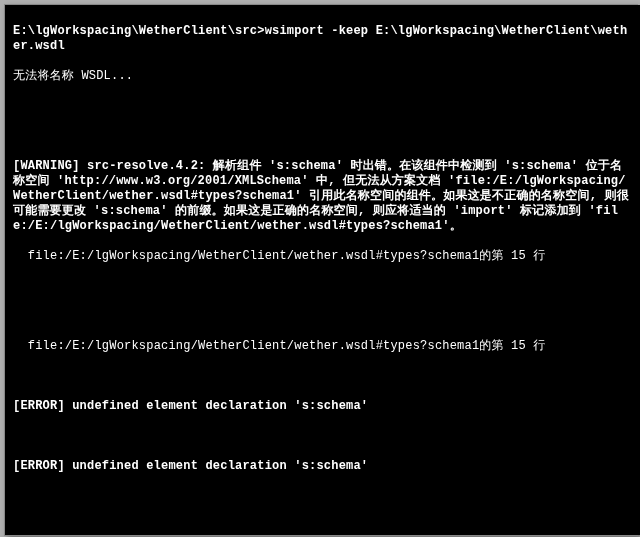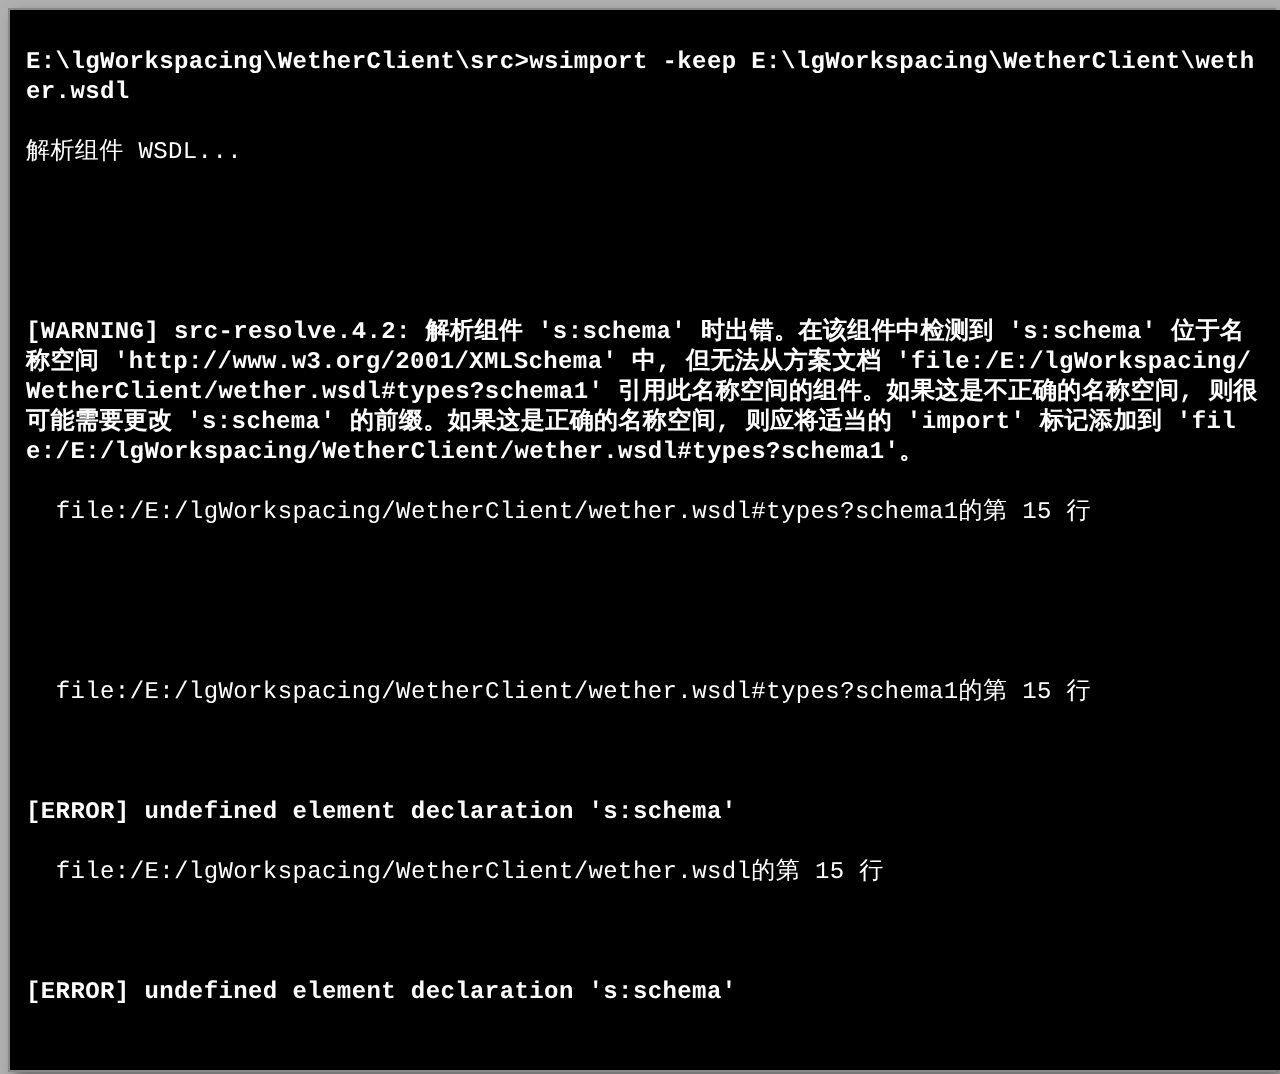--- a/index.html
+++ b/index.html
@@ -38,31 +38,30 @@
       display: block;
       height: 15px;
     }
   </style>
 </head>
 <body>
 
 <div class="terminal-wrapper">
   <div class="terminal">
 <span class="line bold">E:\lgWorkspacing\WetherClient\src&gt;wsimport -keep E:\lgWorkspacing\WetherClient\wether.wsdl</span>
-<span class="line">解析组件 WSDL...</span>
+<span class="line">无法将名称 WSDL...</span>
 <span class="blank"></span>
 <span class="blank"></span>
 <span class="line bold">[WARNING] src-resolve.4.2: 解析组件 's:schema' 时出错。在该组件中检测到 's:schema' 位于名称空间 'http://www.w3.org/2001/XMLSchema' 中, 但无法从方案文档 'file:/E:/lgWorkspacing/WetherClient/wether.wsdl#types?schema1' 引用此名称空间的组件。如果这是不正确的名称空间, 则很可能需要更改 's:schema' 的前缀。如果这是正确的名称空间, 则应将适当的 'import' 标记添加到 'file:/E:/lgWorkspacing/WetherClient/wether.wsdl#types?schema1'。</span>
 <span class="line">  file:/E:/lgWorkspacing/WetherClient/wether.wsdl#types?schema1的第 15 行</span>
 <span class="blank"></span>
 <span class="blank"></span>
 <span class="line">  file:/E:/lgWorkspacing/WetherClient/wether.wsdl#types?schema1的第 15 行</span>
 <span class="blank"></span>
 <span class="line bold">[ERROR] undefined element declaration 's:schema'</span>
-<span class="line">  file:/E:/lgWorkspacing/WetherClient/wether.wsdl的第 15 行</span>
 <span class="blank"></span>
 <span class="line bold">[ERROR] undefined element declaration 's:schema'</span>
 
 
 
 
 
 
 
 

